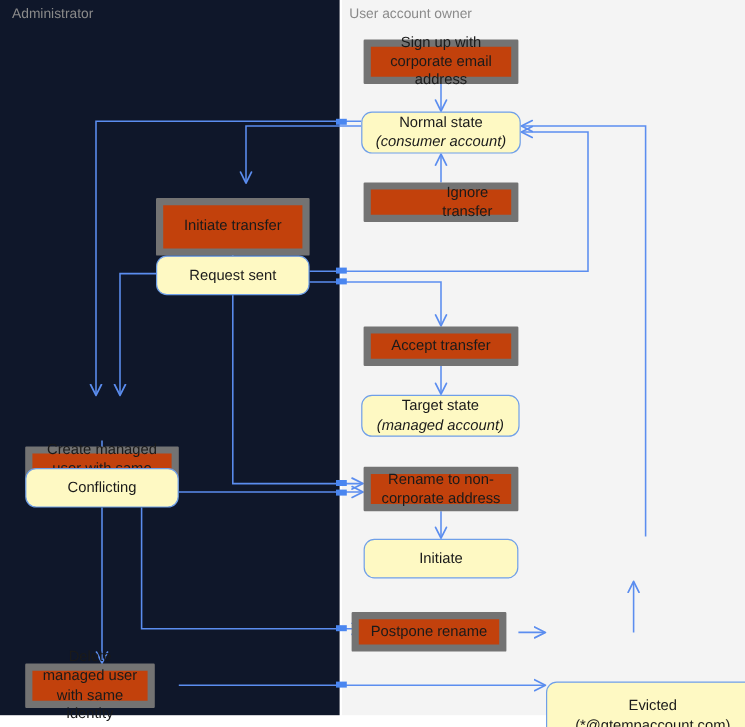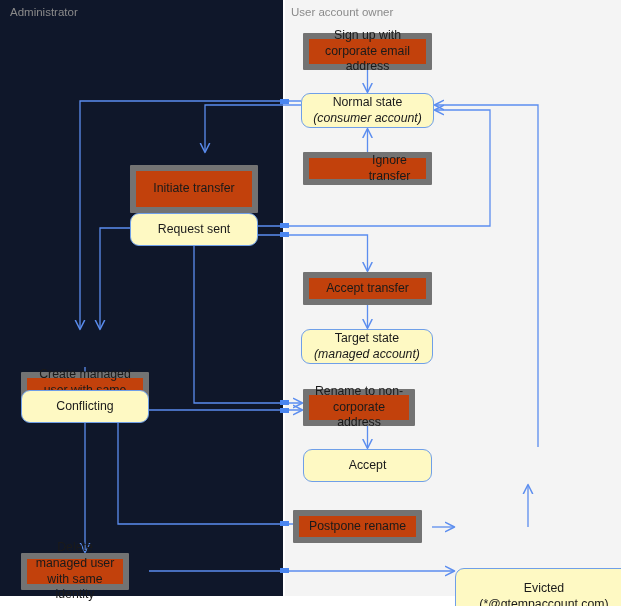--- a/index.html
+++ b/index.html
@@ -127,26 +127,26 @@
   </div>
 
   <div class="node action" style="left:21px;top:330px;width:128px;height:37px;margin-top:42px;">
     <span class="stack"><span>Create managed user with same identity</span></span>
   </div>
 
   <div class="node state" style="left:21px;top:390px;width:128px;height:33px;">
     <span class="stack"><span>Conflicting</span></span>
   </div>
 
-  <div class="node action" style="left:303px;top:389px;width:112px;height:37px;">
+  <div class="node action" style="left:303px;top:389px;width:129px;height:37px;">
     <span class="stack"><span>Rename to non-corporate address</span></span>
   </div>
 
   <div class="node state" style="left:303px;top:449px;width:129px;height:33px;">
-    <span class="stack"><span>Accept</span></span>
+    <span class="stack"><span>Initiate</span></span>
   </div>
 
 
   <div class="node action" style="left:293px;top:510px;width:129px;height:33px;">
     <span class="stack"><span>Postpone rename</span></span>
   </div>
 
   <div class="node state" style="left:455px;top:527px;width:178px;height:57px;margin-top:41px;">
     <span class="stack">
       <span>Evicted</span><br>

